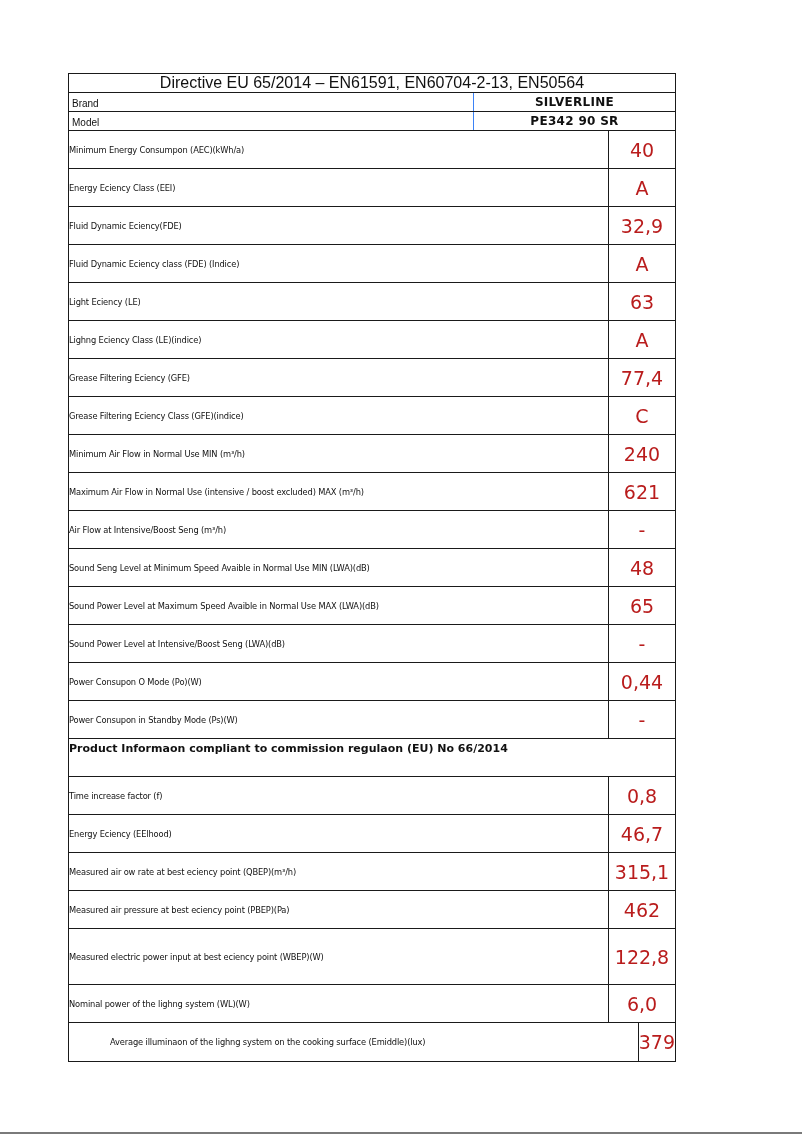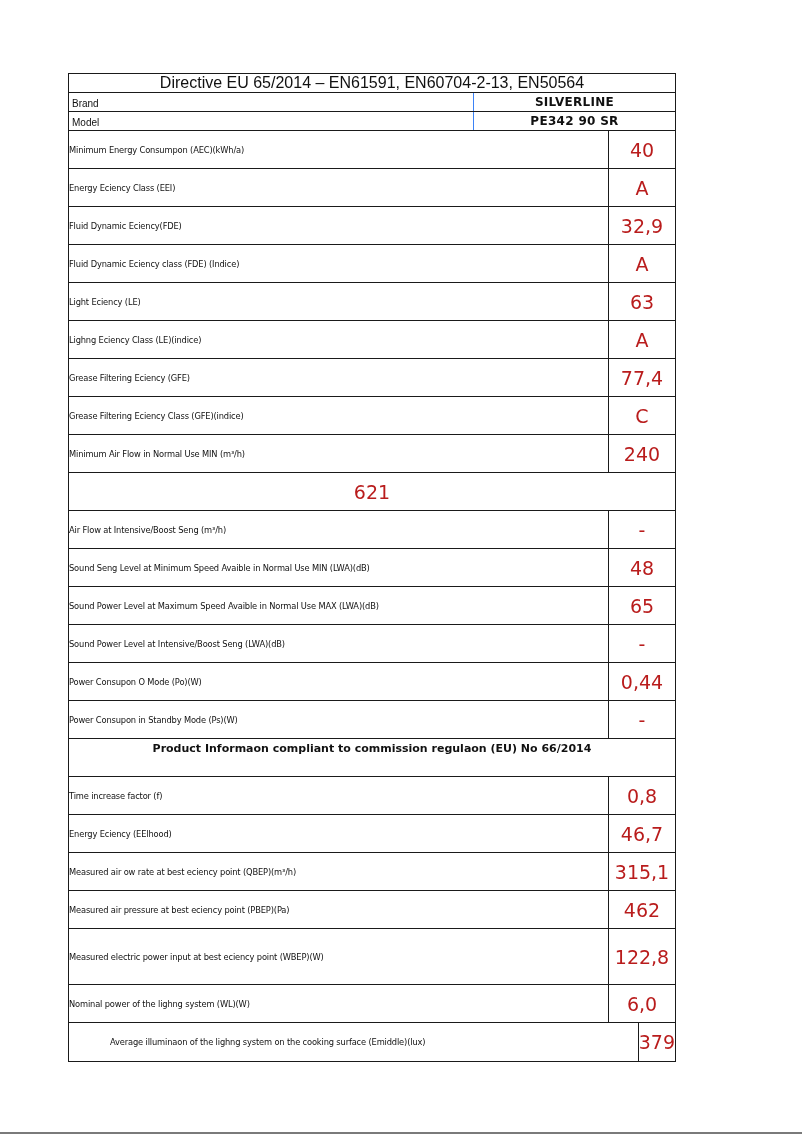--- a/index.html
+++ b/index.html
@@ -7,21 +7,21 @@
     .sheet { position: absolute; left: 68px; top: 73px; width: 608px; border: 1px solid #1a1a1a; box-sizing: border-box; }
     .hdr-row { display: flex; height: 19px; border-bottom: 1px solid #1a1a1a; box-sizing: border-box; }
     .hdr-full { flex: 1; text-align: center; font-family: "Liberation Sans", sans-serif; font-size: 16px; line-height: 18px; color: #111; }
     .hdr-label { width: 405px; border-right: 1px solid #3b82f6; box-sizing: border-box; font-family: "Liberation Sans", sans-serif; font-size: 10px; line-height: 24px; padding-left: 3px; color: #111; overflow: hidden; }
     .hdr-value { flex: 1; text-align: center; font-family: "DejaVu Sans", sans-serif; font-weight: bold; font-size: 12px; line-height: 18px; color: #111; letter-spacing: 0.3px; }
     .row { display: flex; height: 38px; border-bottom: 1px solid #1a1a1a; box-sizing: border-box; }
     .row.tall { height: 56px; }
     .row:last-child { border-bottom: none; margin-left: 41px; }
     .row-label { width: 540px; border-right: 1px solid #1a1a1a; box-sizing: border-box; font-family: "DejaVu Sans", sans-serif; font-size: 8.3px; color: #111; display: flex; align-items: center; white-space: nowrap; overflow: hidden; letter-spacing: -0.15px; }
     .row-value { flex: 1; display: flex; align-items: center; justify-content: center; font-family: "DejaVu Sans", sans-serif; font-weight: normal; font-size: 19px; color: #b91c1c; }
-    .section-row { height: 38px; border-bottom: 1px solid #1a1a1a; box-sizing: border-box; text-align: center; font-family: "DejaVu Sans", sans-serif; font-weight: bold; font-size: 11px; color: #111; padding-top: 3px; }
+    .section-row { height: 38px; border-bottom: 1px solid #1a1a1a; box-sizing: border-box; text-align: left; font-family: "DejaVu Sans", sans-serif; font-weight: bold; font-size: 11px; color: #111; padding-top: 3px; }
     .footer-line { position: absolute; left: 0; top: 1132px; width: 802px; height: 2px; background: #7a7a7a; }
   </style>
 </head>
 <body>
 
 <div class="sheet">
   <div class="hdr-row">
     <div class="hdr-full">Directive EU 65/2014 – EN61591, EN60704-2-13, EN50564</div>
   </div>
   <div class="hdr-row">
@@ -63,20 +63,21 @@
     </div>
   <div class="row">
       <div class="row-label">Grease Filtering Eciency Class (GFE)(indice)</div>
       <div class="row-value">C</div>
     </div>
   <div class="row">
       <div class="row-label">Minimum Air Flow in Normal Use MIN (m³/h)</div>
       <div class="row-value">240</div>
     </div>
   <div class="row">
+      <div class="row-label">Maximum Air Flow in Normal Use  (intensive / boost excluded) MAX (m³/h)</div>
       <div class="row-value">621</div>
     </div>
   <div class="row">
       <div class="row-label">Air Flow at Intensive/Boost Seng (m³/h)</div>
       <div class="row-value">-</div>
     </div>
   <div class="row">
       <div class="row-label">Sound Seng Level at Minimum Speed Avaible in Normal Use MIN (LWA)(dB)</div>
       <div class="row-value">48</div>
     </div>

